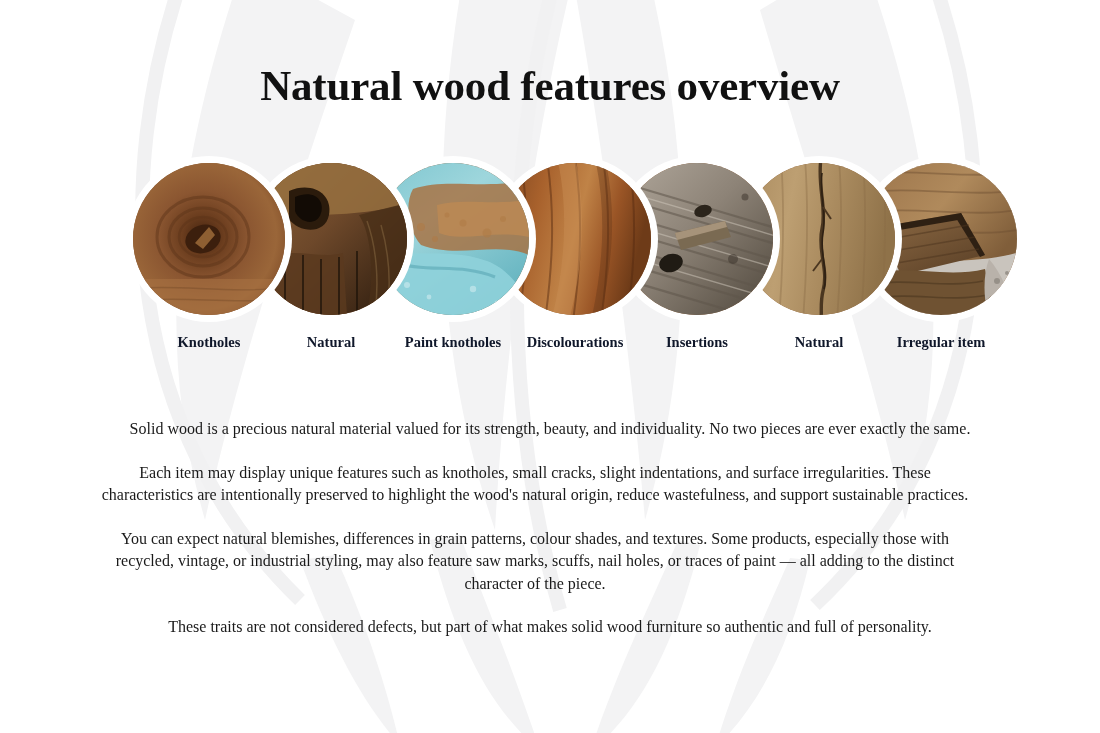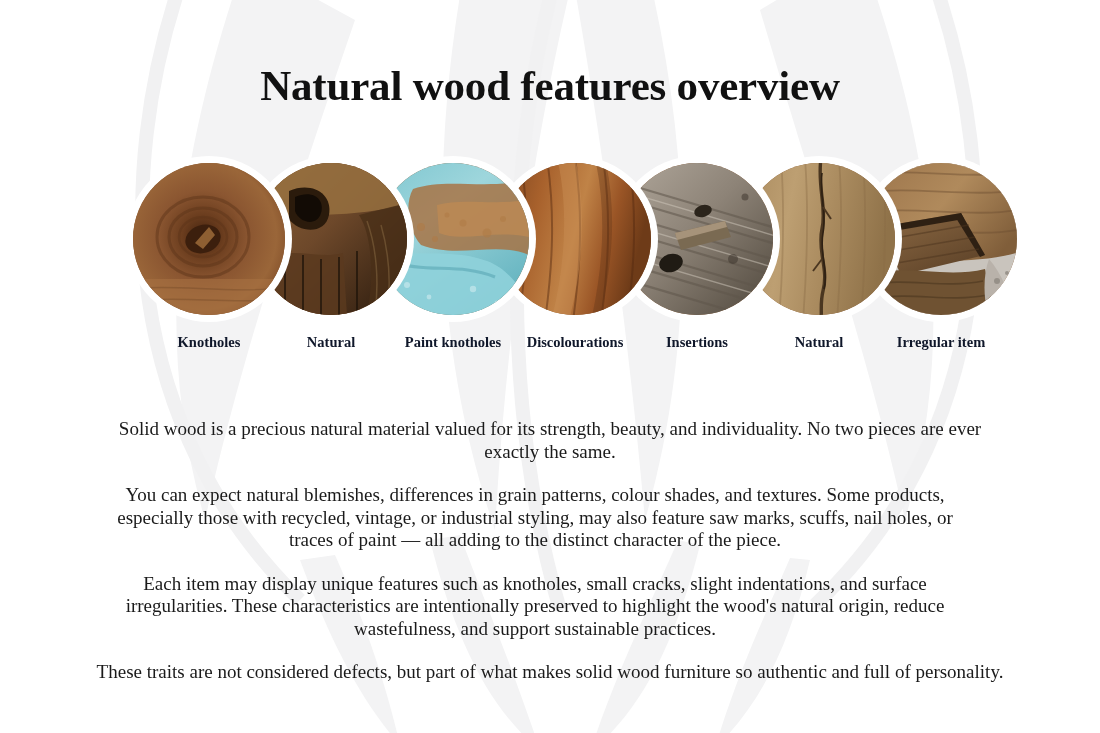--- a/index.html
+++ b/index.html
@@ -106,21 +106,21 @@
     top: 418px;
     left: 50%;
     transform: translateX(-50%);
     width: 910px;
     text-align: center;
     color: #1a1a1a;
   }
   .body-copy p {
     margin: 0 0 21px 0;
     font-family: "Liberation Serif", "DejaVu Serif", serif;
-    font-size: 19px;
+    font-size: 16px;
     line-height: 22.5px;
     color: #1a1a1a;
   }
   .body-copy p:last-child { margin-bottom: 16px; }
   .p-narrow { width: 880px; margin-left: auto; margin-right: auto; }
 </style>
 </head>
 <body>
 
 <svg id="watermark" viewBox="0 0 1100 733" preserveAspectRatio="none">
@@ -385,18 +385,18 @@
           </g>
         </svg>
       </div>
       <div class="feature-label">Irregular item</div>
     </div>
 
   </div>
 
   <div class="body-copy">
     <p>Solid wood is a precious natural material valued for its strength, beauty, and individuality. No two pieces are ever exactly the same.</p>
+    <p class="p-narrow">Each item may display unique features such as knotholes, small cracks, slight indentations, and surface irregularities. These characteristics are intentionally preserved to highlight the wood's natural origin, reduce wastefulness, and support sustainable practices.</p>
     <p class="p-narrow">You can expect natural blemishes, differences in grain patterns, colour shades, and textures. Some products, especially those with recycled, vintage, or industrial styling, may also feature saw marks, scuffs, nail holes, or traces of paint — all adding to the distinct character of the piece.</p>
-    <p class="p-narrow">Each item may display unique features such as knotholes, small cracks, slight indentations, and surface irregularities. These characteristics are intentionally preserved to highlight the wood's natural origin, reduce wastefulness, and support sustainable practices.</p>
     <p>These traits are not considered defects, but part of what makes solid wood furniture so authentic and full of personality.</p>
   </div>
 
 </div>
 
 </body></html>

